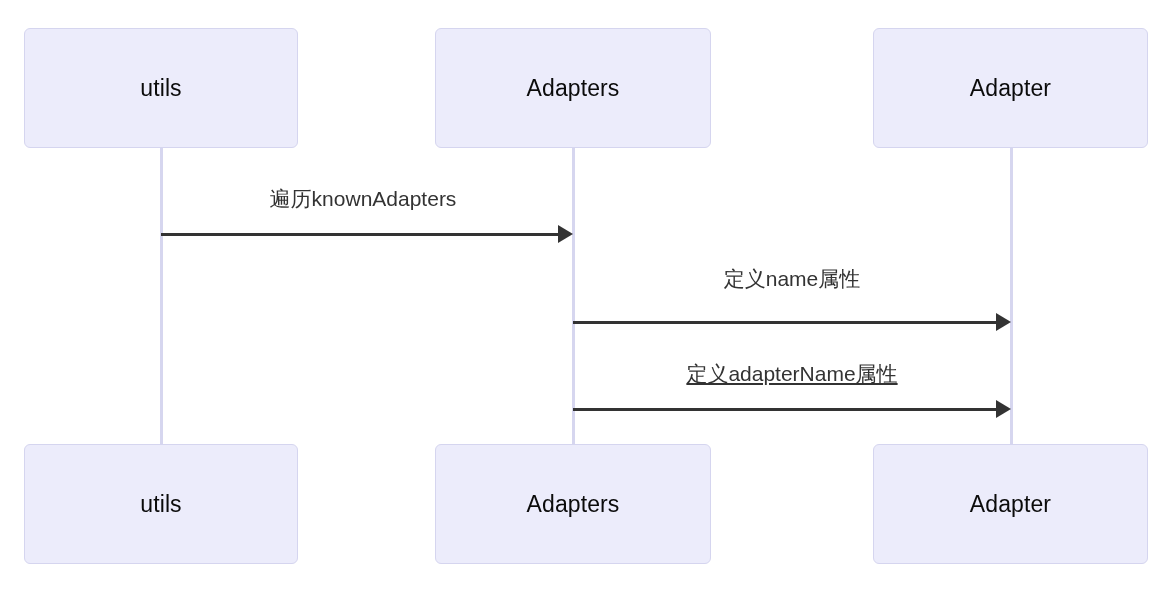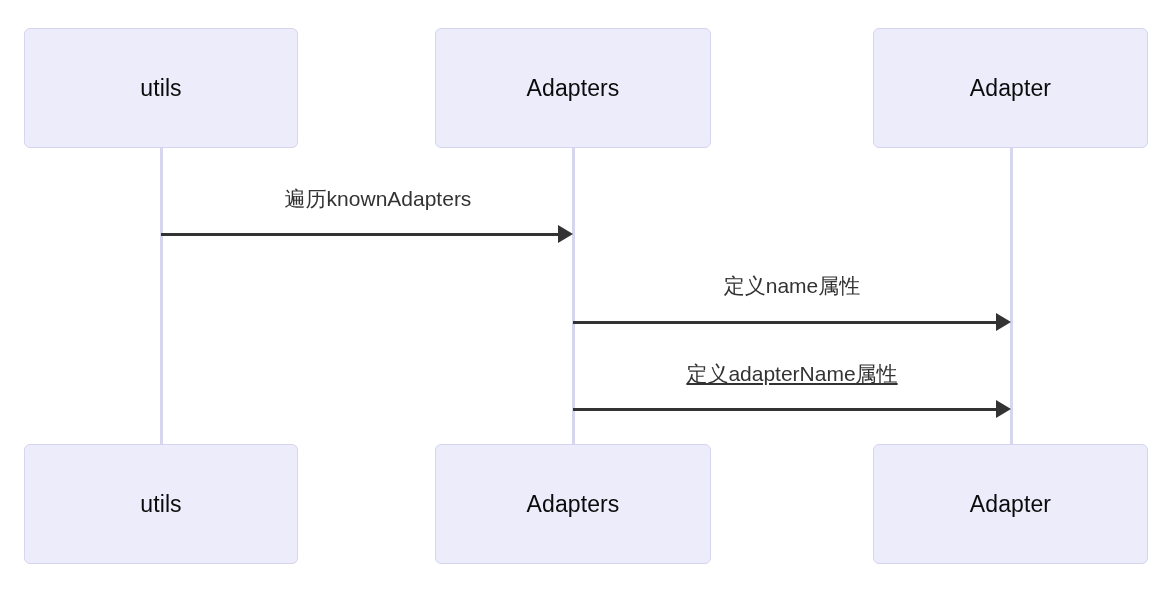--- a/index.html
+++ b/index.html
@@ -91,22 +91,22 @@
       <div class="actor-box" style="left: 435px; top: 444px; width: 276px; height: 120px;">
         <span class="actor-label">Adapters</span>
       </div>
       <div class="actor-box" style="left: 873px; top: 444px; width: 275px; height: 120px;">
         <span class="actor-label">Adapter</span>
       </div>
     </div>
   <div id="messages">
       <div class="msg-line" style="left: 161px; width: 399px; top: 232.5px;"></div>
       <div class="msg-head" style="left: 558px; top: 225px;"></div>
-      <div class="msg-label" style="left: 378px; top: 188px;">遍历knownAdapters</div>
+      <div class="msg-label" style="left: 363px; top: 188px;">遍历knownAdapters</div>
       <div class="msg-line" style="left: 573px; width: 425px; top: 320.5px;"></div>
       <div class="msg-head" style="left: 996px; top: 313px;"></div>
-      <div class="msg-label" style="left: 792px; top: 275px;">定义name属性</div>
+      <div class="msg-label" style="left: 792px; top: 268px;">定义name属性</div>
       <div class="msg-line" style="left: 573px; width: 425px; top: 407.5px;"></div>
       <div class="msg-head" style="left: 996px; top: 400px;"></div>
       <div class="msg-label" style="left: 792px; top: 363px; text-decoration: underline;">定义adapterName属性</div>
     </div>
 
 </div>
 
 </body></html>

